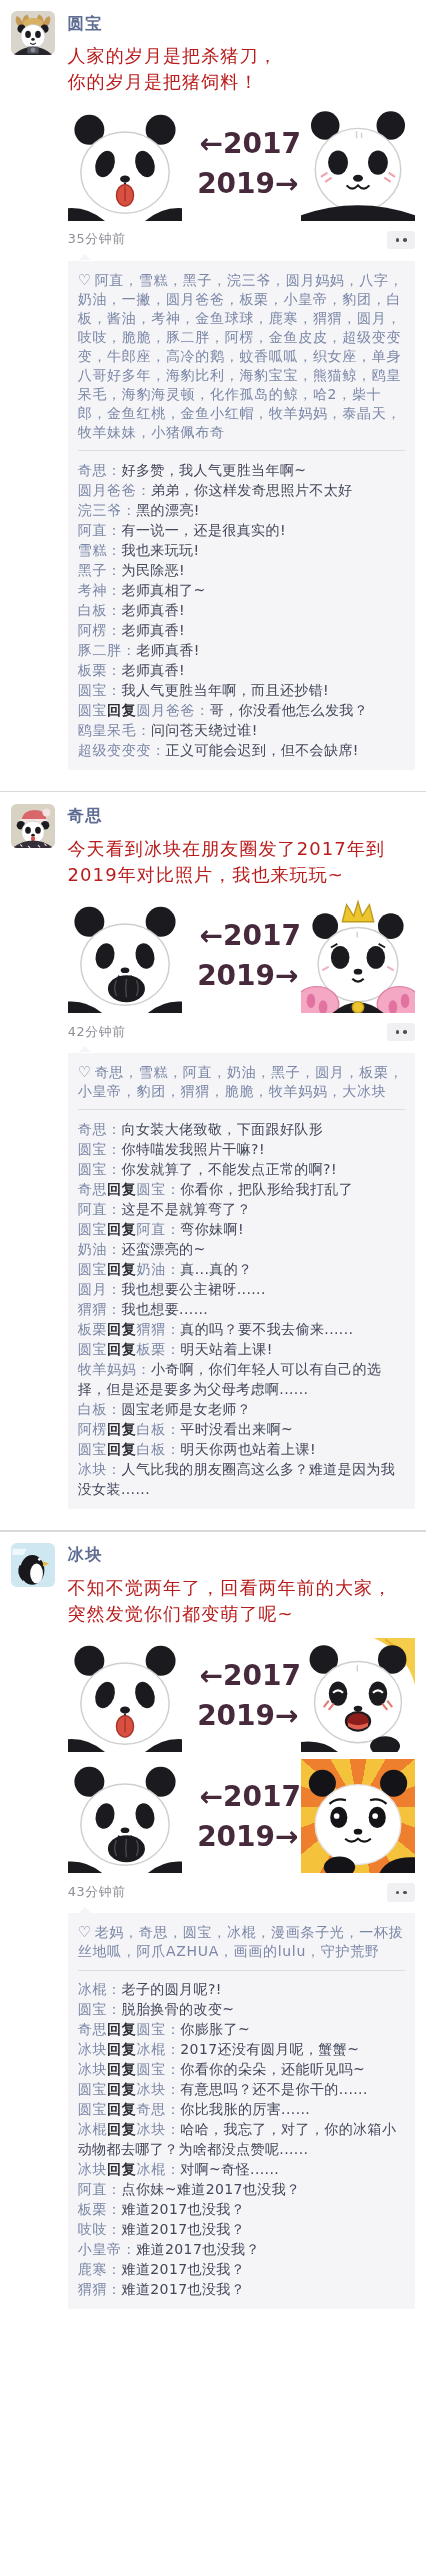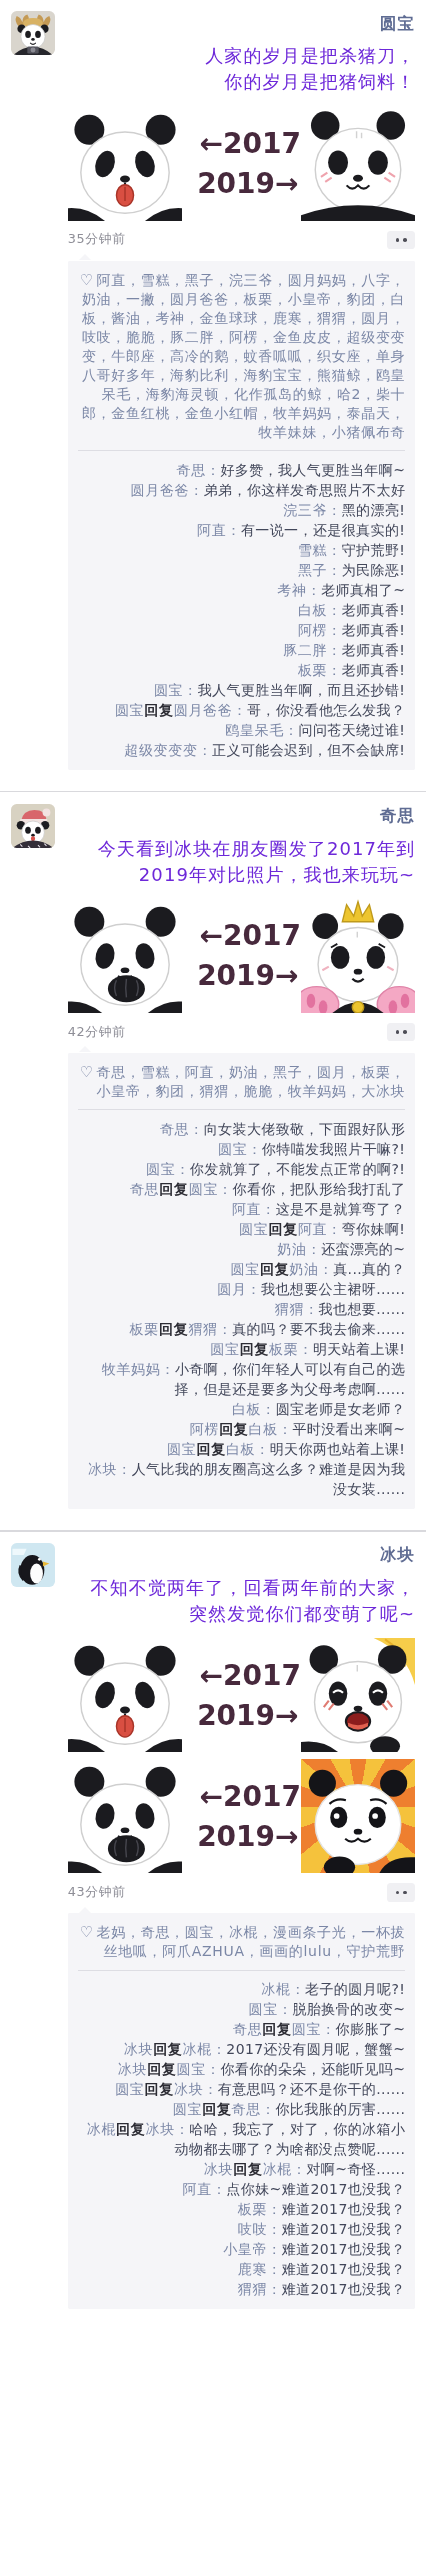--- a/index.html
+++ b/index.html
@@ -1,24 +1,24 @@
 <!DOCTYPE html>
 <html style="font-size:11.4px"><head>
 <meta charset="utf-8">
 <style>
   html,body{margin:0;padding:0;background:#fff;}
   body{width:426px;font-family:"DejaVu Sans","Liberation Sans",sans-serif;color:#3c3c44;}
   .feed{width:426px;}
-  .post{padding:11.4px 10.7px 2.8px 10.7px;text-align:right;}
+  .post{padding:11.4px 10.7px 2.8px 10.7px;}
   .post-head{display:flex;align-items:flex-start;}
   .avatar{width:44px;height:44px;border-radius:5.7px;overflow:hidden;flex:none;}
   .avatar svg{display:block;width:44px;height:44px;}
   .head-right{margin-left:12.8px;flex:1;min-width:0;}
   .username{font-size:16.3px;font-weight:bold;color:#5f6c93;margin:1.4px 0 8.5px;letter-spacing:1.4px;}
-  .body-text{font-size:18px;line-height:26px;color:#6d28d9;letter-spacing:1.1px;white-space:pre-line;}
+  .body-text{font-size:18px;line-height:26px;color:#b91c1c;letter-spacing:1.1px;white-space:pre-line;}
   .media{margin:11.4px 0 0 57px;display:flex;flex-direction:column;gap:7px;}
   .media-row{display:flex;align-items:center;}
   .sticker{width:114px;height:114px;flex:none;background:#fff;position:relative;}
   .sticker svg{display:block;width:114px;height:114px;position:relative;}
   .sticker.sunburst{background:repeating-conic-gradient(from -10deg at 50% 42%,#ee7f2f 0 20deg,#f5c23c 20deg 40deg);}
   .year-col{flex:1;display:flex;flex-direction:column;gap:7px;padding:0 2.8px;min-width:0;}
   .year{font-size:28px;font-weight:bold;color:#47293c;white-space:nowrap;letter-spacing:0px;}
   .year.y-left{align-self:flex-start;margin-left:15px;}
   .year.y-right{align-self:flex-end;}
   .time-row{display:flex;justify-content:space-between;align-items:center;margin:10px 0 11.4px 57px;}
@@ -113,21 +113,21 @@
         </span>
     </div>
     <div class="comment-box">
       <div class="notch"></div>
       <div class="likes"><span class="heart">♡</span><span class="likes-text">阿直，雪糕，黑子，浣三爷，圆月妈妈，八字，奶油，一撇，圆月爸爸，板栗，小皇帝，豹团，白板，酱油，考神，金鱼球球，鹿寒，猬猬，圆月，吱吱，脆脆，豚二胖，阿楞，金鱼皮皮，超级变变变，牛郎座，高冷的鹅，蚊香呱呱，织女座，单身八哥好多年，海豹比利，海豹宝宝，熊猫鲸，鸥皇呆毛，海豹海灵顿，化作孤岛的鲸，哈2，柴十郎，金鱼红桃，金鱼小红帽，牧羊妈妈，泰晶天，牧羊妹妹，小猪佩布奇</span></div>
       <div class="comments">
           <div class="comment"><span class="cname">奇思</span><span class="ccolon">：</span><span class="ctext">好多赞，我人气更胜当年啊~</span></div>
           <div class="comment"><span class="cname">圆月爸爸</span><span class="ccolon">：</span><span class="ctext">弟弟，你这样发奇思照片不太好</span></div>
           <div class="comment"><span class="cname">浣三爷</span><span class="ccolon">：</span><span class="ctext">黑的漂亮!</span></div>
           <div class="comment"><span class="cname">阿直</span><span class="ccolon">：</span><span class="ctext">有一说一，还是很真实的!</span></div>
-          <div class="comment"><span class="cname">雪糕</span><span class="ccolon">：</span><span class="ctext">守护荒野!</span></div>
+          <div class="comment"><span class="cname">雪糕</span><span class="ccolon">：</span><span class="ctext">我也来玩玩!</span></div>
           <div class="comment"><span class="cname">黑子</span><span class="ccolon">：</span><span class="ctext">为民除恶!</span></div>
           <div class="comment"><span class="cname">考神</span><span class="ccolon">：</span><span class="ctext">老师真相了~</span></div>
           <div class="comment"><span class="cname">白板</span><span class="ccolon">：</span><span class="ctext">老师真香!</span></div>
           <div class="comment"><span class="cname">阿楞</span><span class="ccolon">：</span><span class="ctext">老师真香!</span></div>
           <div class="comment"><span class="cname">豚二胖</span><span class="ccolon">：</span><span class="ctext">老师真香!</span></div>
           <div class="comment"><span class="cname">板栗</span><span class="ccolon">：</span><span class="ctext">老师真香!</span></div>
           <div class="comment"><span class="cname">圆宝</span><span class="ccolon">：</span><span class="ctext">我人气更胜当年啊，而且还抄错!</span></div>
           <div class="comment"><span class="cname">圆宝</span><span class="creply">回复</span><span class="cname">圆月爸爸</span><span class="ccolon">：</span><span class="ctext">哥，你没看他怎么发我？</span></div>
           <div class="comment"><span class="cname">鸥皇呆毛</span><span class="ccolon">：</span><span class="ctext">问问苍天绕过谁!</span></div>
           <div class="comment"><span class="cname">超级变变变</span><span class="ccolon">：</span><span class="ctext">正义可能会迟到，但不会缺席!</span></div>

